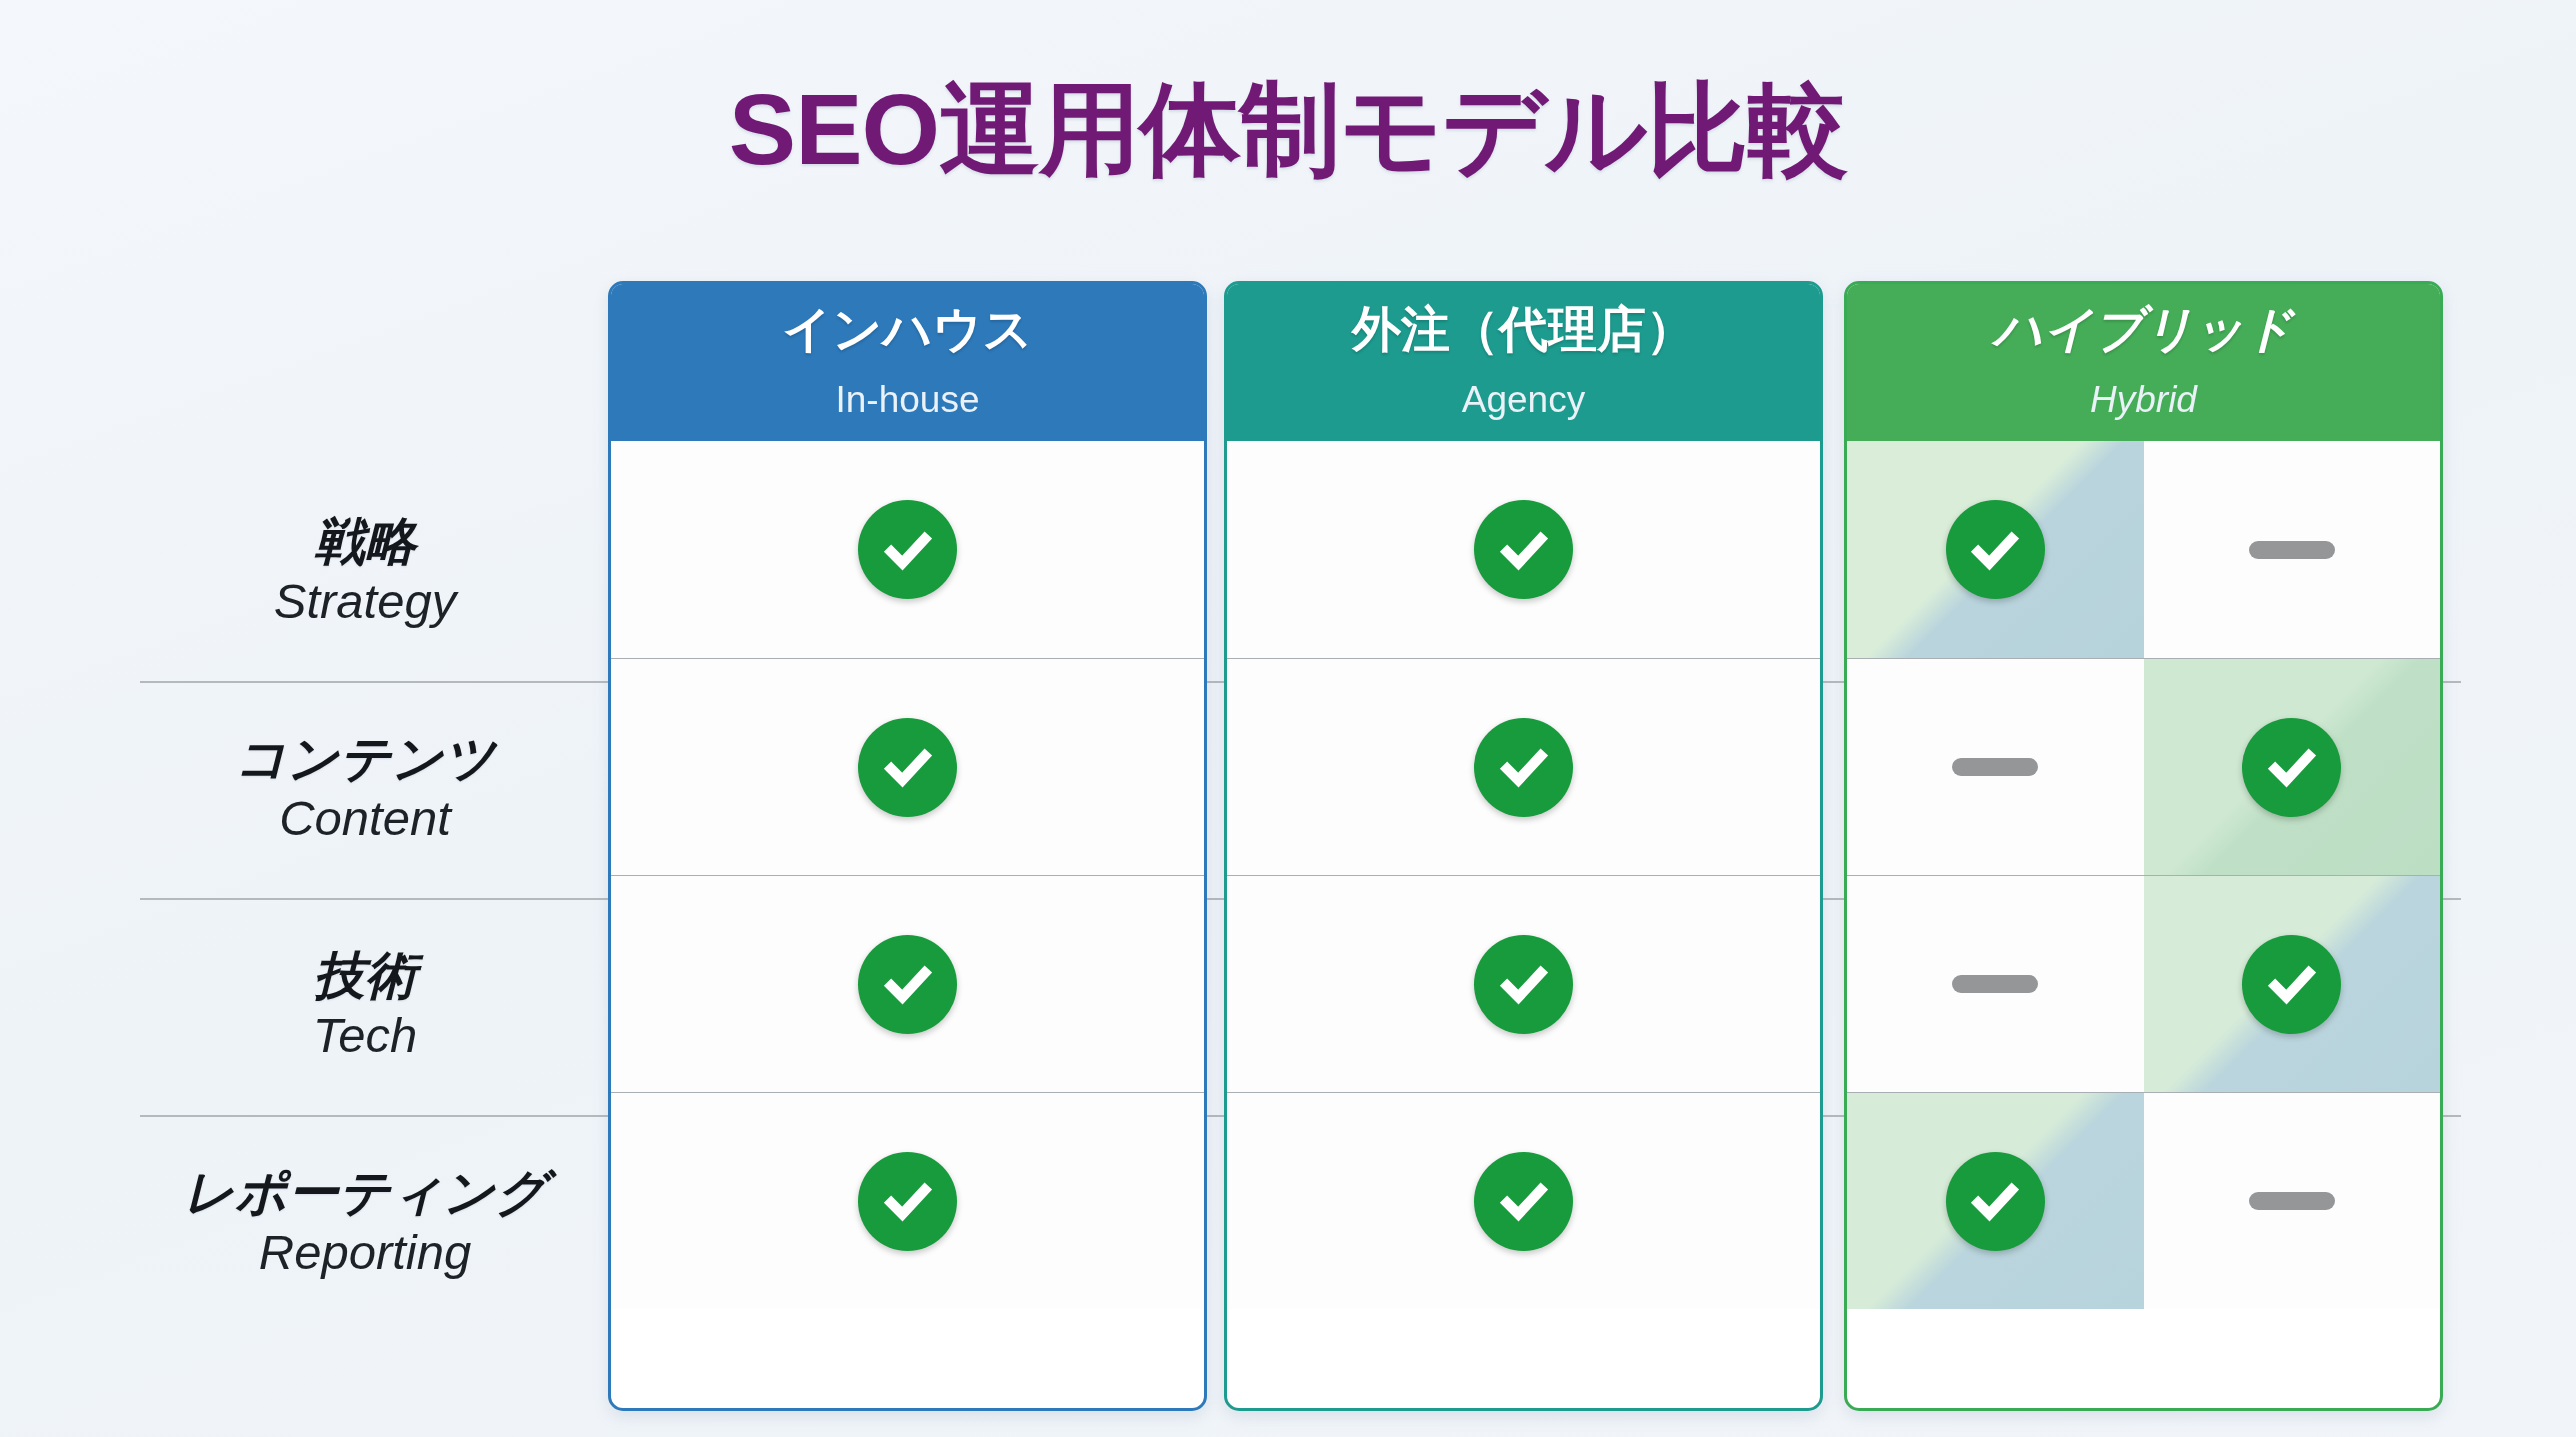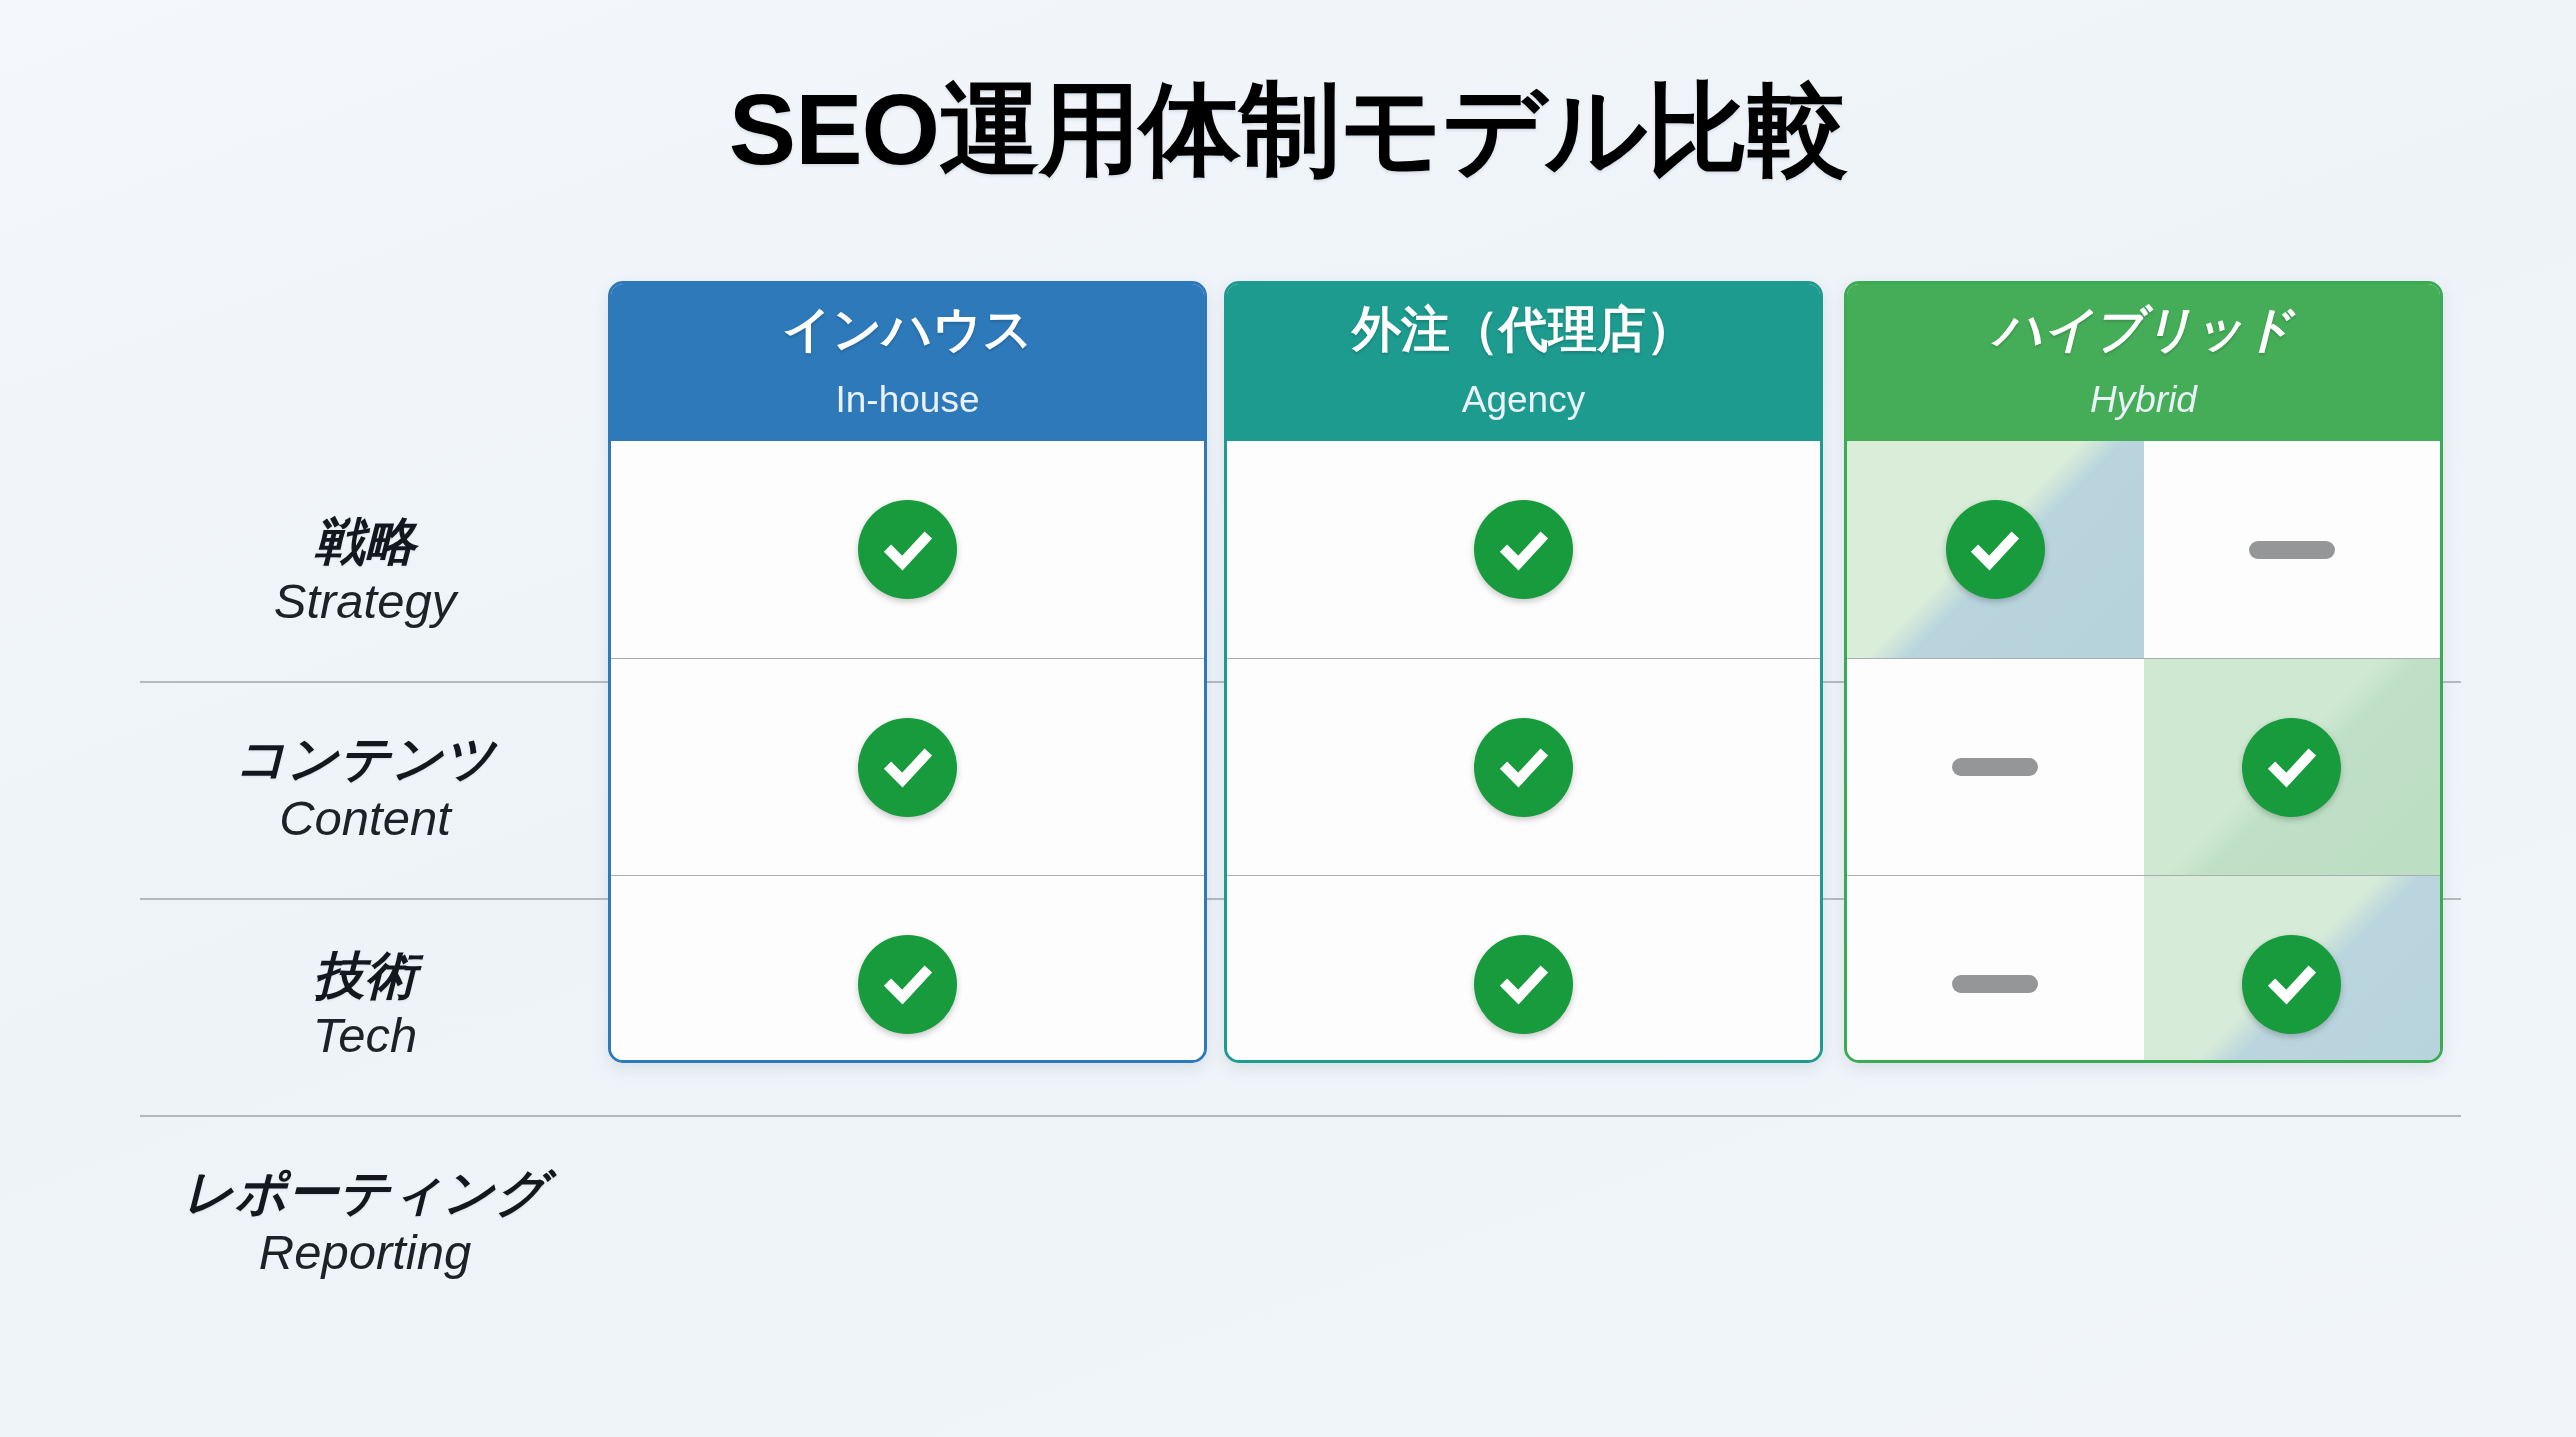--- a/index.html
+++ b/index.html
@@ -23,21 +23,21 @@
   
   .title {
     position: absolute;
     top: 73px;
     left: 0;
     width: 2576px;
     text-align: center;
     font-size: 101px;
     line-height: 1.12;
     font-weight: 800;
-    color: #000000;
+    color: #701a75;
     letter-spacing: -0.9px;
     text-shadow: 0 1.9px 2.8px rgba(150,165,185,0.30);
   }
 
   
   .grid {
     position: absolute;
     left: 0;
     top: 0;
     width: 2576px;
@@ -88,21 +88,21 @@
     width: 2321px;
     height: 1.9px;
     background: #a9aeb3;
     opacity: 0.85;
   }
 
   
   .card {
     position: absolute;
     top: 281px;
-    height: 782px;
+    height: 1130px;
     border-radius: 15px;
     overflow: hidden;
     background: #ffffff;
     box-sizing: border-box;
     box-shadow: 0 5.6px 15px rgba(130,150,175,0.20);
   }
   .card.inhouse  { left: 608px;  width: 599px;  border: 3.7px solid #2d79ba; }
   .card.agency   { left: 1224px; width: 599px;  border: 3.7px solid #1d9b8f; }
   .card.hybrid   { left: 1844px; width: 599px;  border: 3.7px solid #3aab55; font-style: italic; }
 

